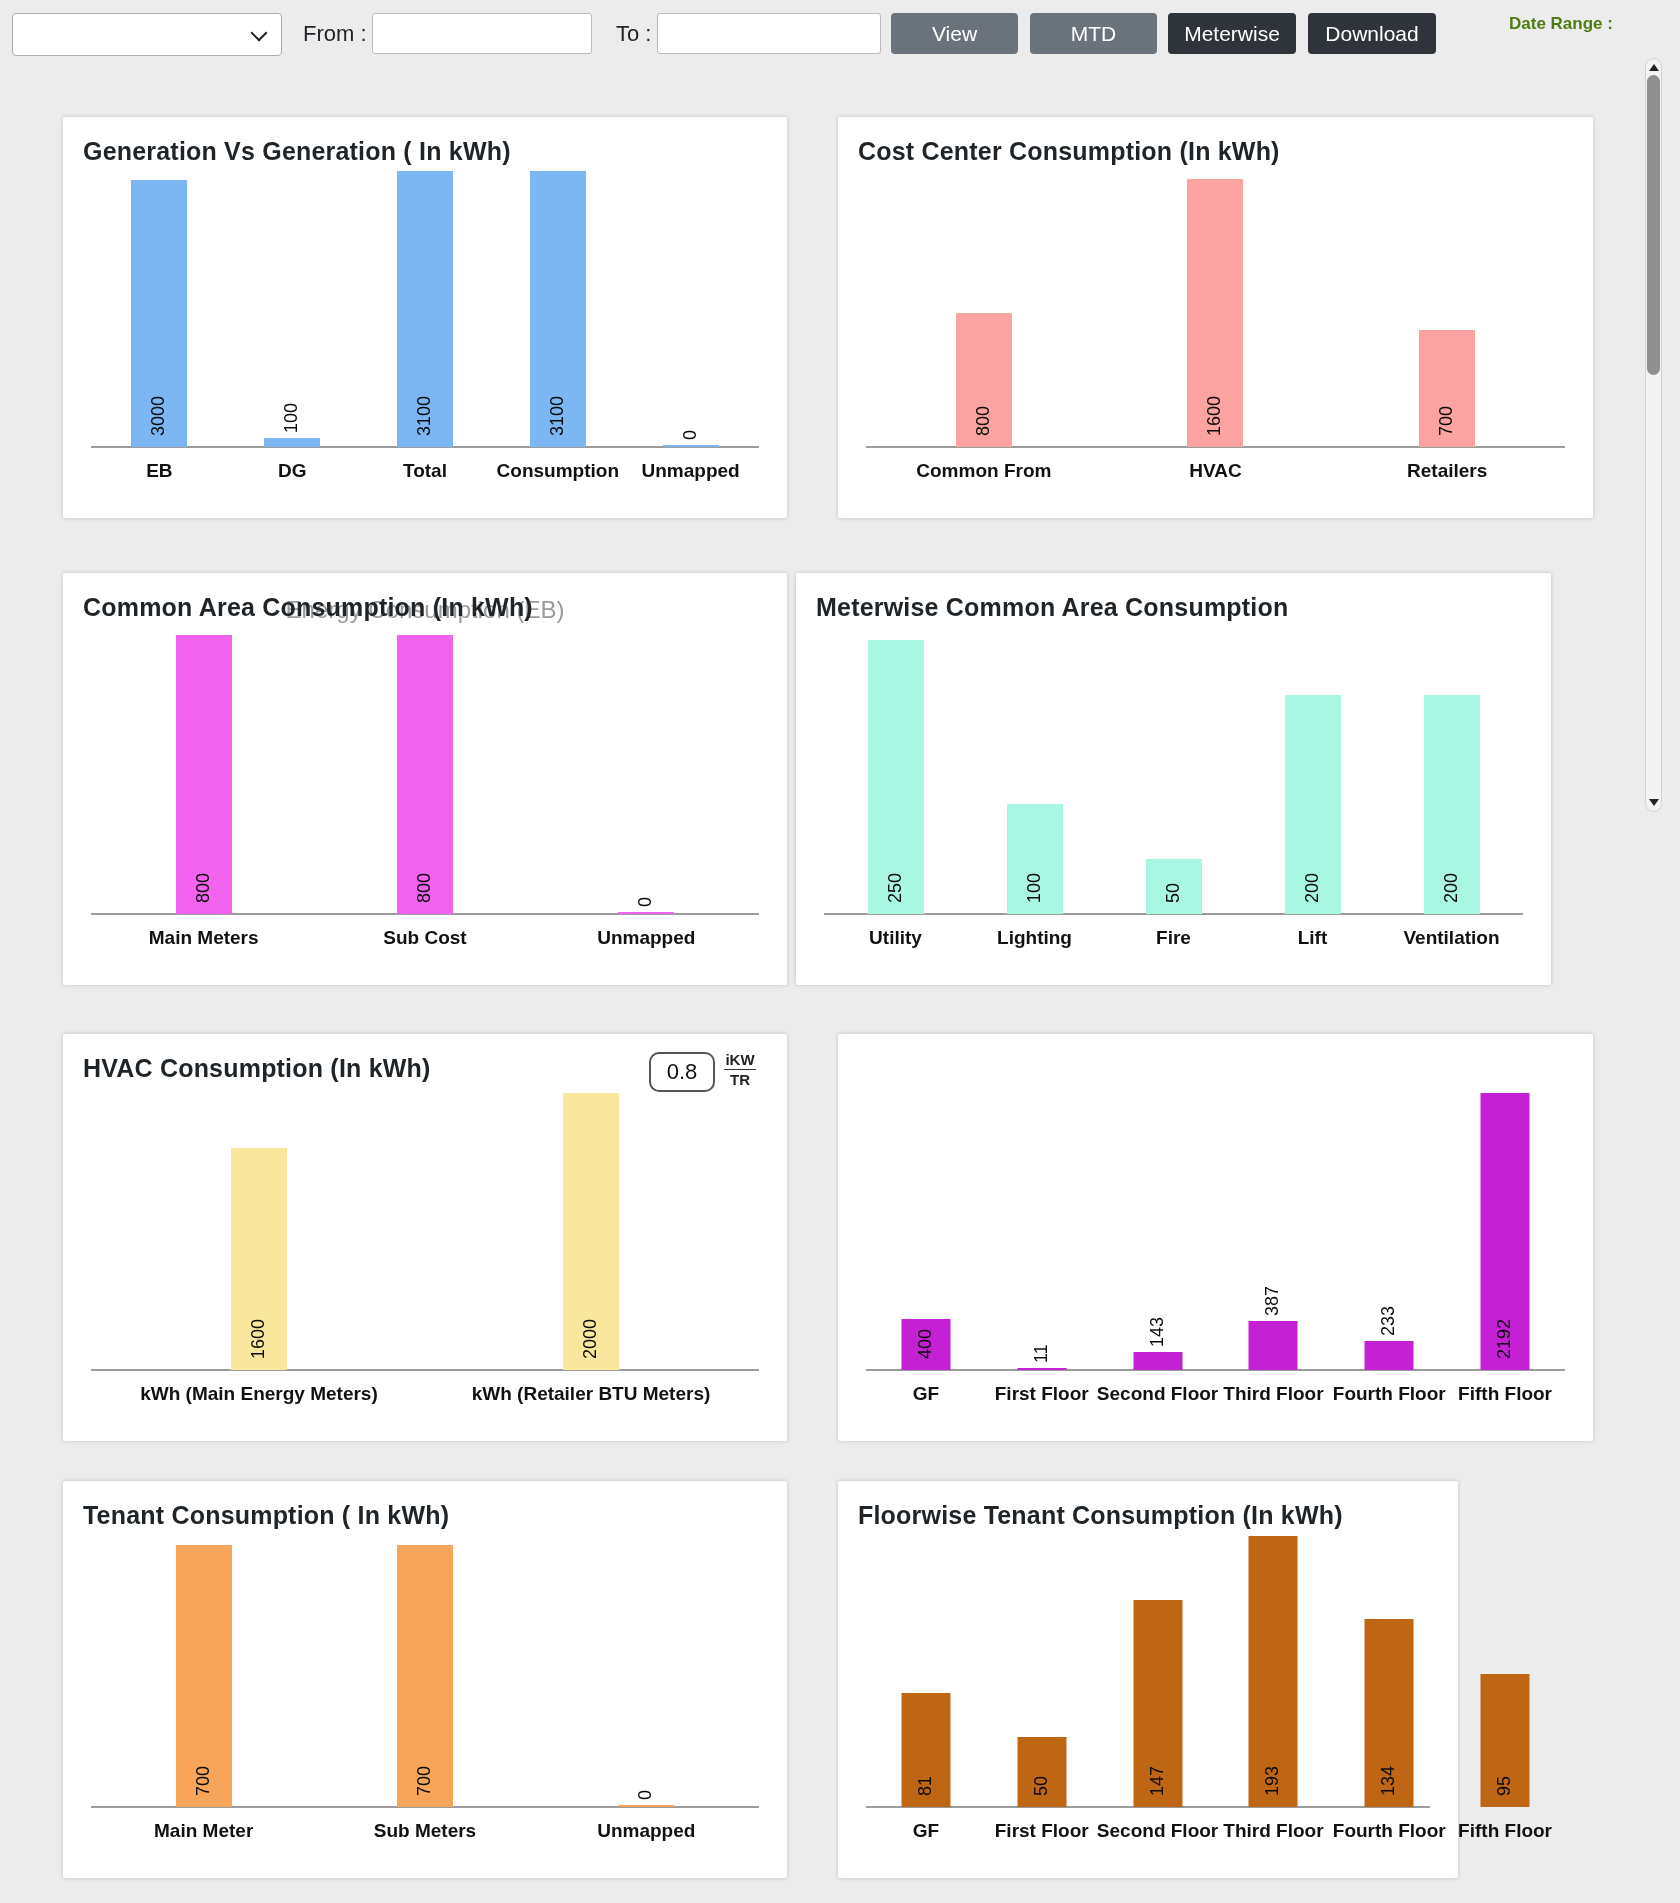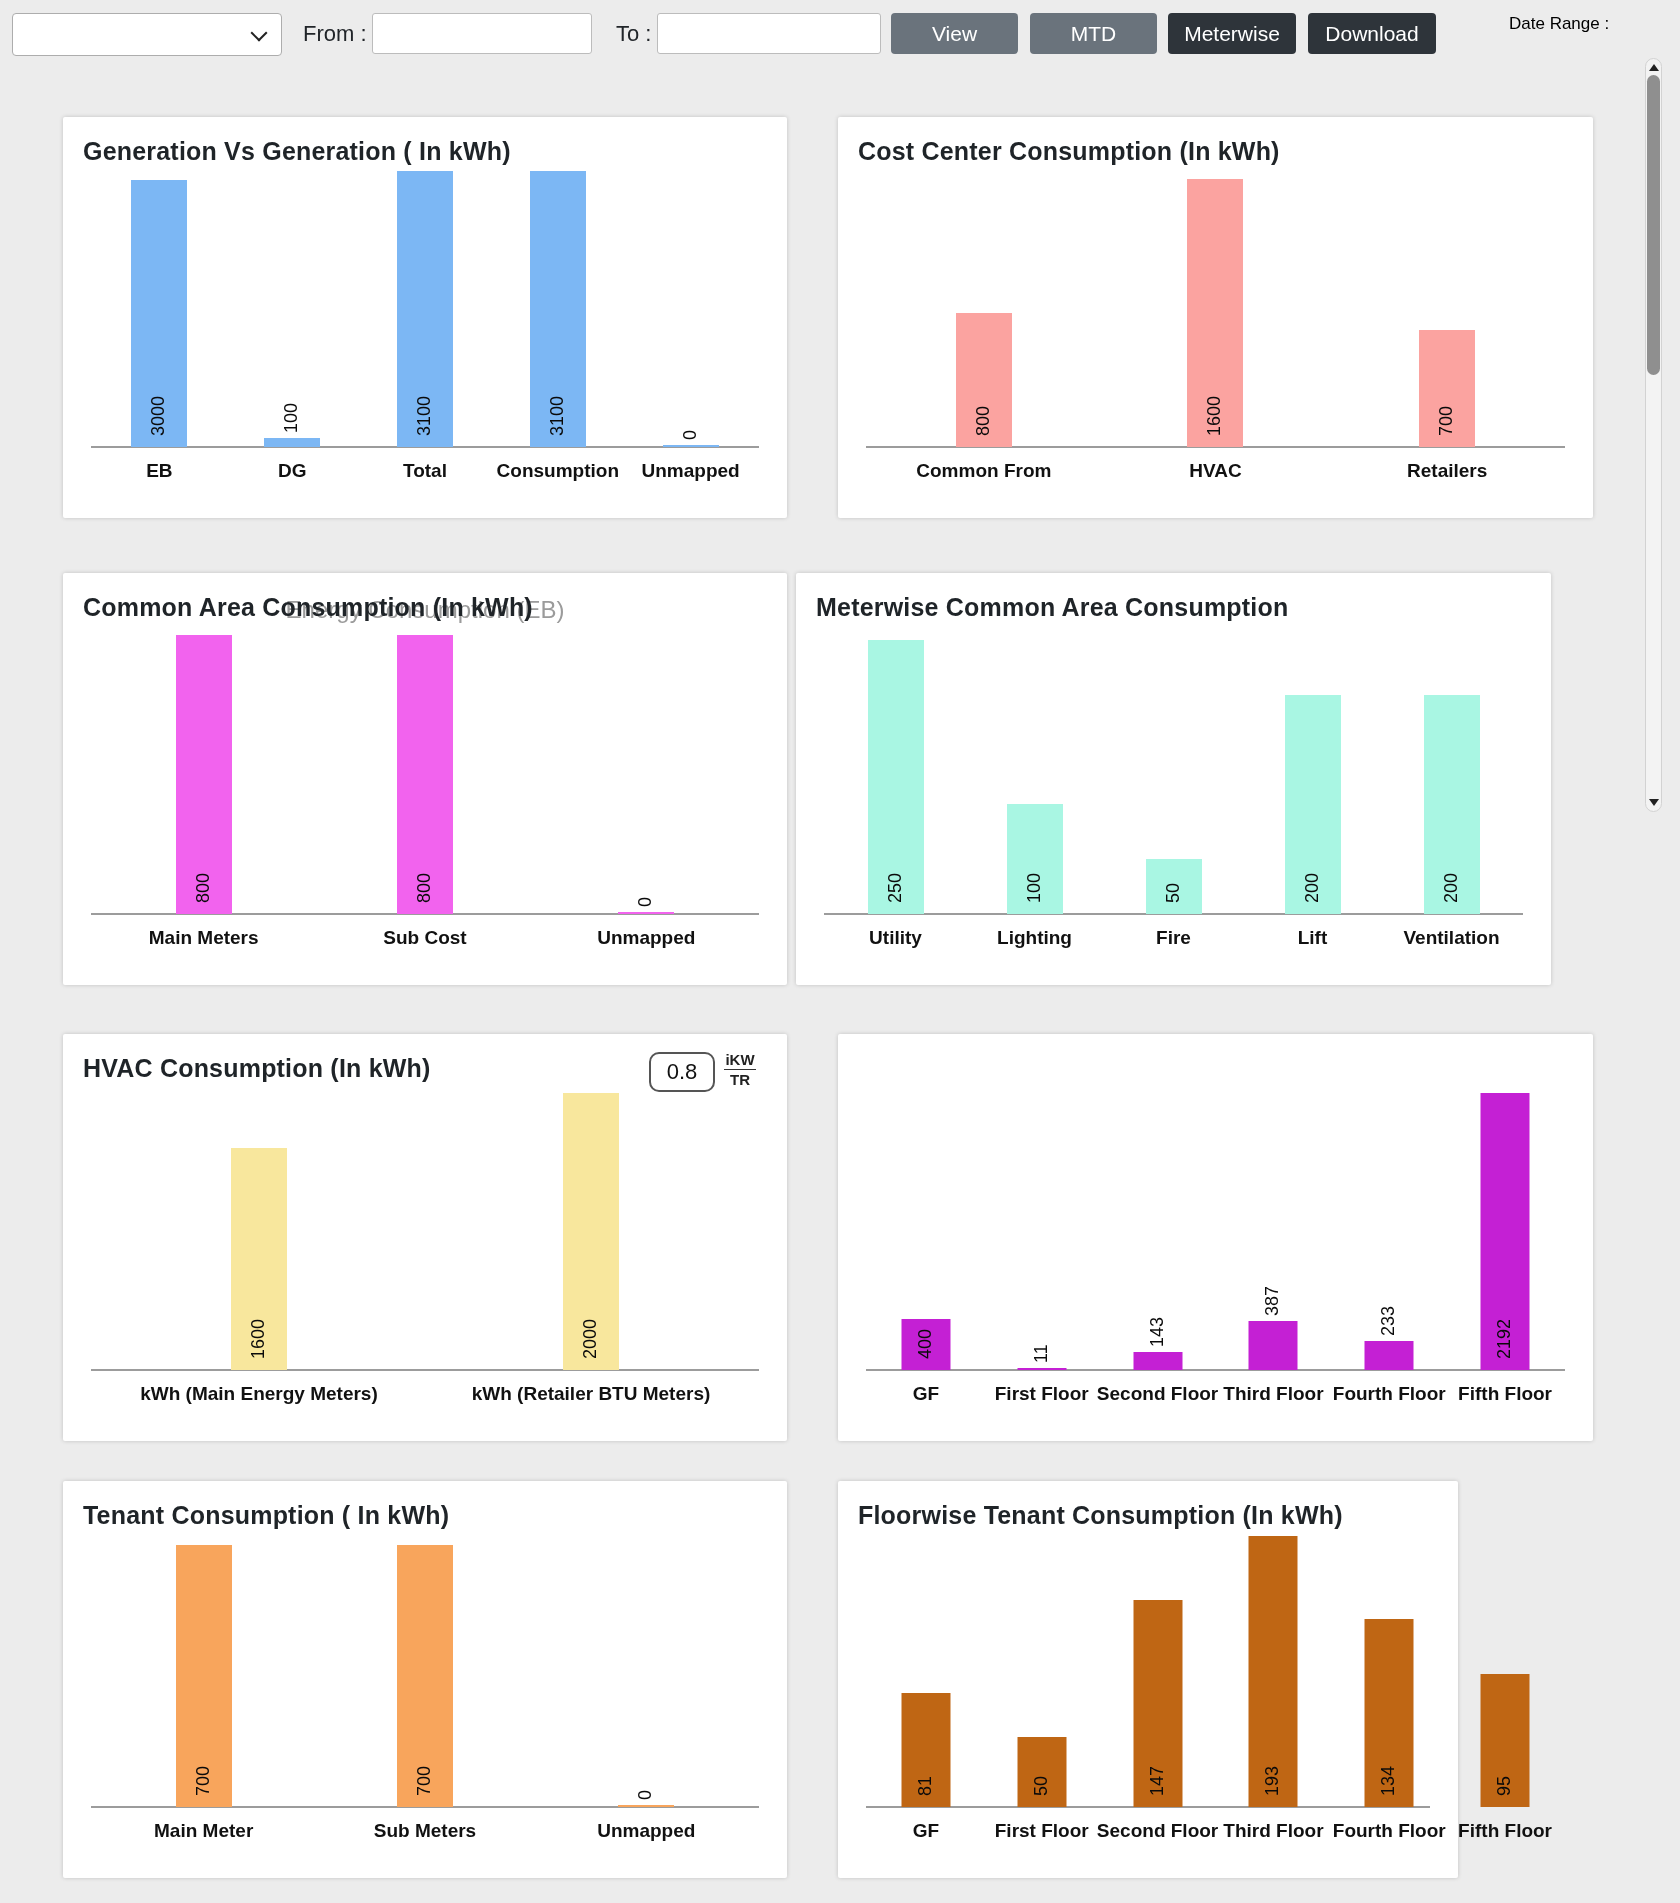--- a/index.html
+++ b/index.html
@@ -15,21 +15,21 @@
     appearance:none;-webkit-appearance:none;font-family:inherit;font-size:20px;padding:0 34px 0 10px;}
   .chev{position:absolute;right:16px;top:13px;width:10px;height:10px;pointer-events:none;
     border-right:2.5px solid #222;border-bottom:2.5px solid #222;transform:rotate(45deg);}
   .tb-label{position:absolute;top:13px;height:41px;line-height:41px;font-size:22px;color:#212529;}
   .tb-input{position:absolute;top:13px;height:41px;background:#fff;border:1px solid #bcbcbc;
     border-radius:3px;box-sizing:border-box;font-size:20px;font-family:inherit;padding:0 8px;outline:none;}
   .btn{position:absolute;top:13px;height:41px;border:none;border-radius:4px;color:#fff;
     font-family:inherit;font-size:21px;cursor:pointer;padding:0;}
   .btn.gray{background:#6a737c;}
   .btn.dark{background:#2e343a;}
-  .date-range{position:absolute;left:1509px;top:14px;font-size:17px;color:#000000;}
+  .date-range{position:absolute;left:1509px;top:14px;font-size:17px;color:#4d7c0f;font-weight:bold;}
   
   .scrollbar{position:absolute;left:1645px;top:58px;width:17px;height:754px;background:#f3f3f3;
     border:1px solid #d2d2d2;border-radius:9px;box-sizing:border-box;}
   .sb-arrow{position:absolute;left:3px;width:0;height:0;border-left:5px solid transparent;border-right:5px solid transparent;}
   .sb-up{top:5px;border-bottom:7px solid #222;}
   .sb-down{bottom:5px;border-top:7px solid #222;}
   .sb-thumb{position:absolute;left:1px;top:16px;width:13px;height:300px;background:#8f8f8f;border-radius:7px;}
   
   .panel{position:absolute;background:#fff;border-radius:2px;box-shadow:0 0 4px rgba(0,0,0,.18);}
   .panel-title{position:absolute;top:20px;left:20px;font-size:25px;font-weight:600;color:#1f2428;

